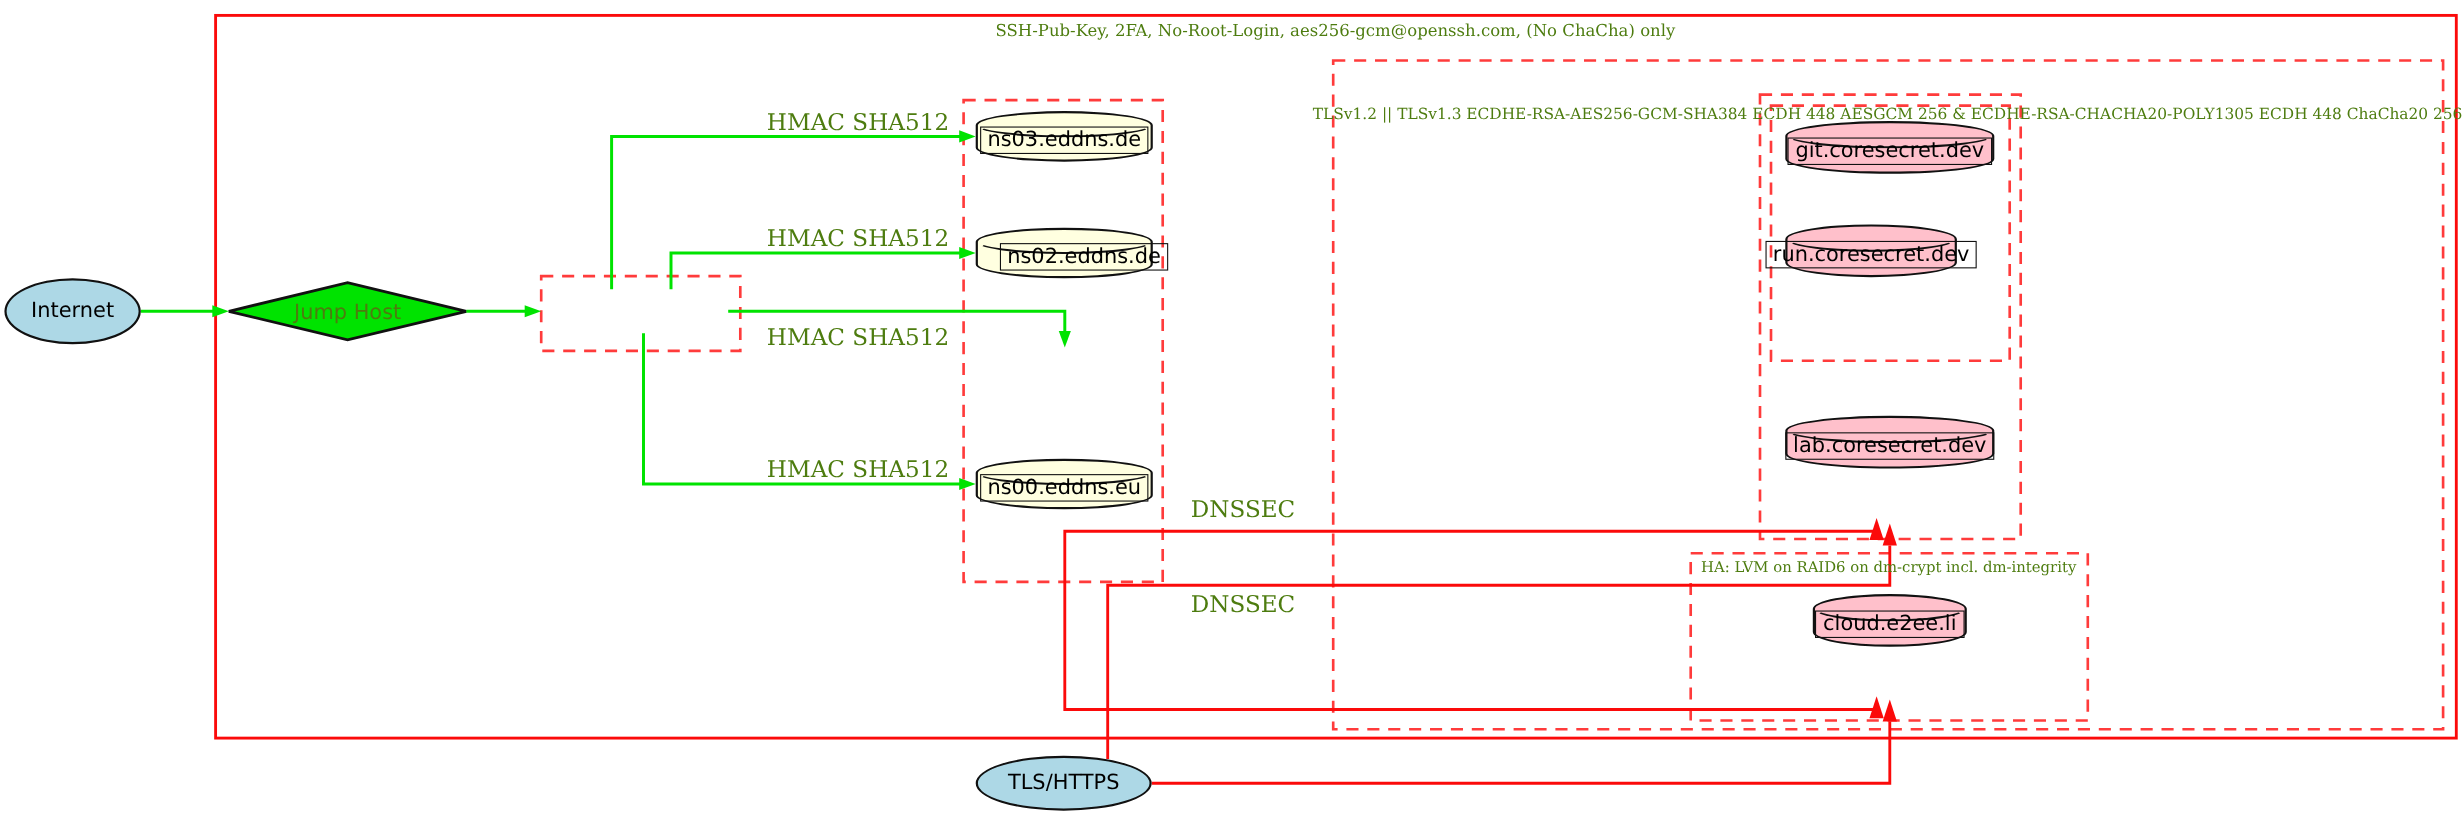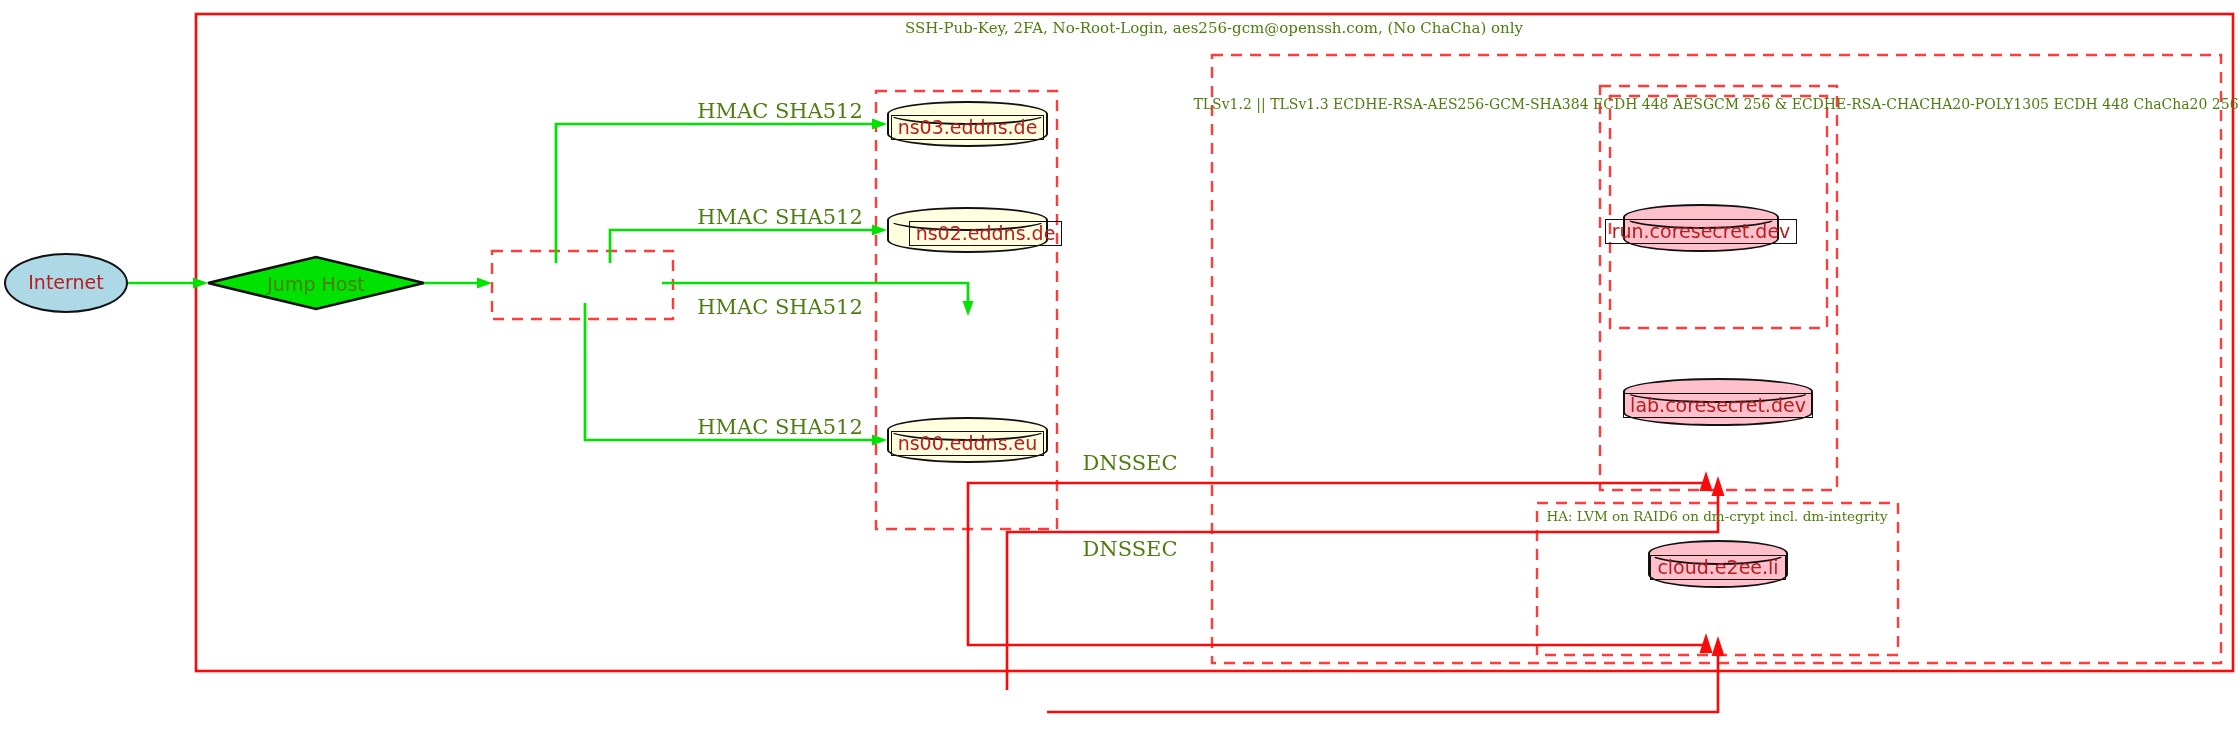--- a/index.html
+++ b/index.html
@@ -24,21 +24,21 @@
   .ell  { border:2.6px solid #111; border-radius:50%; }
   .cyl  { border:2.6px solid #111; border-radius:50% / 28%; }
   .cyl::before { content:""; position:absolute; top:-2.6px; left:-2.6px; right:-2.6px;
           height:58%; box-sizing:border-box; border:2.6px solid transparent;
           border-bottom-color:#111; border-radius:50%; }
   .fill-lightblue  { background:var(--lightblue,#add8e6); }
   .fill-lavender   { background:var(--lavender,#e6e6fa); }
   .fill-lightyellow{ background:var(--lightyellow,#ffffe0); }
   .fill-pink       { background:var(--pink,#ffc0cb); }
 
-  .nlabel { font-size:19px; color:#b91c1c; white-space:nowrap; line-height:1.25; }
+  .nlabel { font-size:19px; color:#000000; white-space:nowrap; line-height:1.25; }
   .boxed  { border:1.8px solid #111; padding:0 6px; position:relative; margin-top:7px; }
 
   
   .flabel { position:absolute; transform:translate(-50%,-50%); white-space:nowrap;
             color:#4d7c0f; z-index:3; }
   .serif  { font-family:"DejaVu Serif", serif; }
   .elabel { font-size:21px; }
   .cl-ssh { font-size:15px; }
   .cl-tls { font-size:14px;margin-top:34px; }
   .cl-ha  { font-size:13.5px; }
@@ -113,24 +113,30 @@
   <div class="node cyl fill-lightyellow" style="left:887px; top:101px; width:161px; height:46px;">
     <span class="nlabel boxed">ns03.eddns.de</span>
   </div>
   <div class="node cyl fill-lightyellow" style="left:887px; top:207px; width:161px; height:46px;padding-left:36px;">
     <span class="nlabel boxed">ns02.eddns.de</span>
   </div>
   <div class="node cyl fill-lightyellow" style="left:887px; top:417px; width:161px; height:46px;justify-content:center;">
     <span class="nlabel boxed">ns00.eddns.eu</span>
   </div>
 
+  <div class="node cyl fill-pink" style="left:1623px; top:110px; width:190px; height:48px;">
+    <span class="nlabel boxed">git.coresecret.dev</span>
+  </div>
   <div class="node cyl fill-pink" style="left:1623px; top:204px; width:156px; height:48px;">
     <span class="nlabel boxed">run.coresecret.dev</span>
   </div>
   <div class="node cyl fill-pink" style="left:1623px; top:378px; width:190px; height:48px;">
     <span class="nlabel boxed">lab.coresecret.dev</span>
   </div>
   <div class="node cyl fill-pink" style="left:1648px; top:540px; width:140px; height:48px;">
     <span class="nlabel boxed">cloud.e2ee.li</span>
   </div>
 
+  <div class="node ell fill-lightblue" style="left:887px; top:687px; width:160px; height:50px;">
+    <span class="nlabel">TLS/HTTPS</span>
+  </div>
 
 </div>
 
 </body></html>

